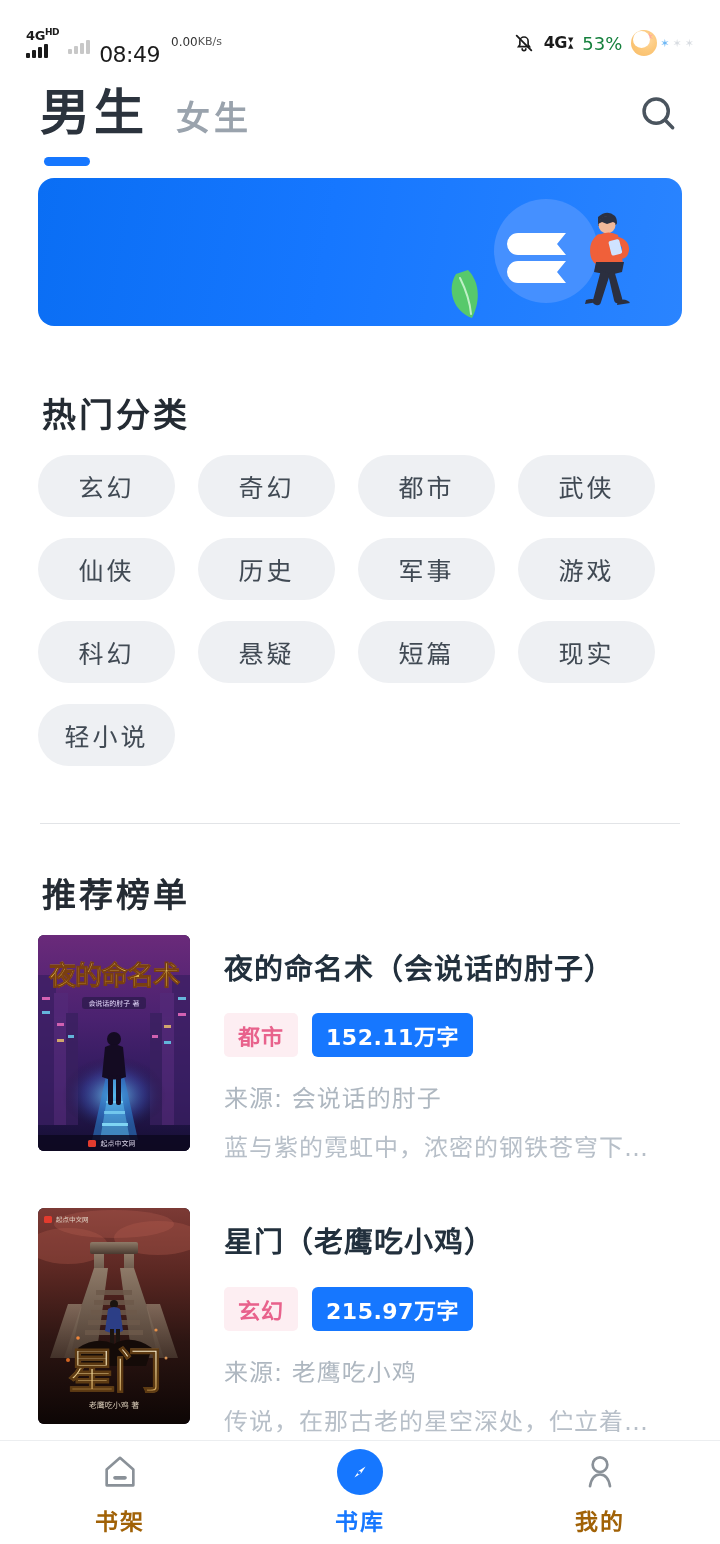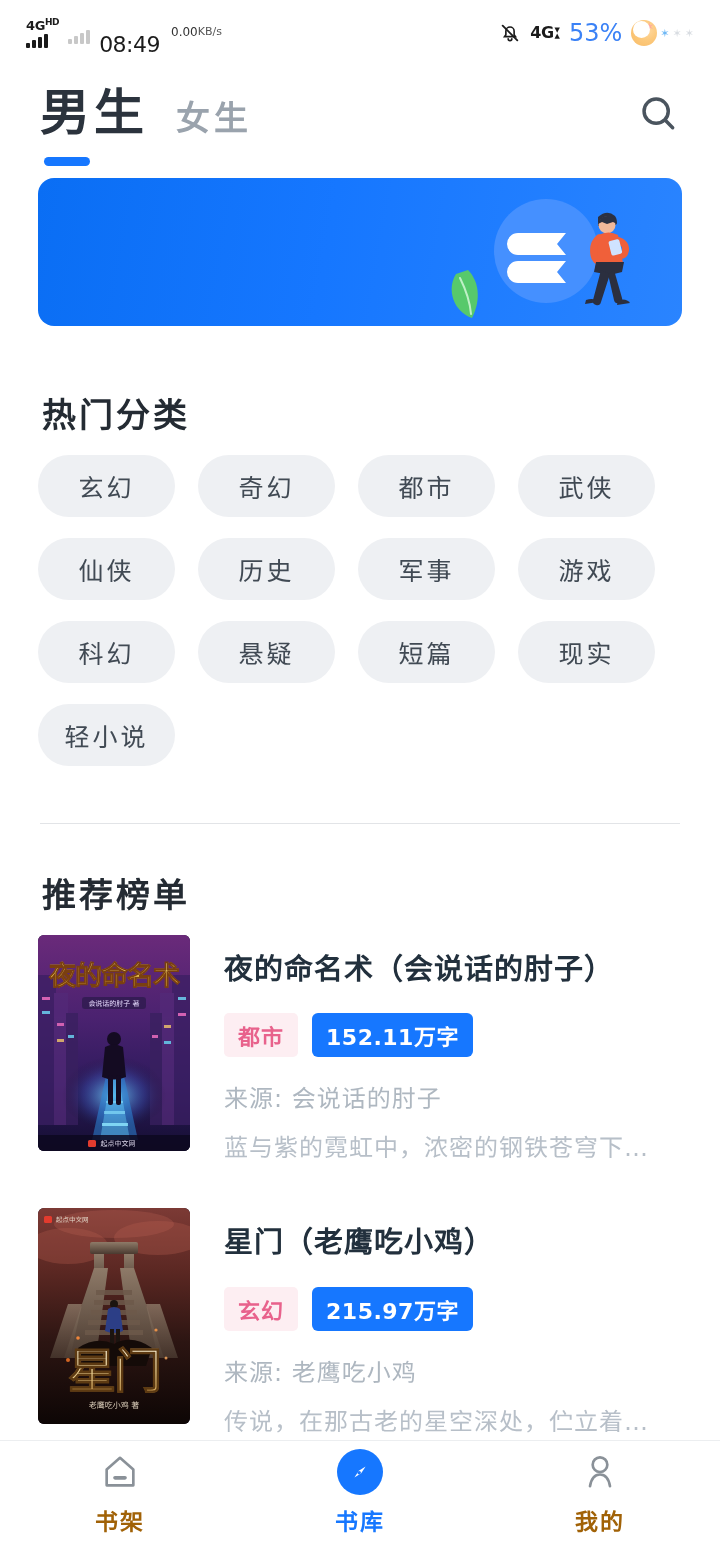--- a/index.html
+++ b/index.html
@@ -17,21 +17,21 @@
     position: relative;
     width: 720px;
     height: 1544px;
     background: #ffffff;
     overflow: hidden;
   }
 
   
   .status-bar {
     position: absolute;
-    top: 4px; left: 0;
+    top: 14px; left: 0;
     width: 720px; height: 58px;
     display: flex;
     align-items: center;
     padding: 0 26px;
     background: #ffffff;
   }
   .sb-left { display: flex; align-items: center; gap: 9px; }
   .sb-right { display: flex; align-items: center; gap: 9px; margin-left: auto; }
 
   .net-block { display: flex; flex-direction: column; align-items: flex-start; line-height: 1; }
@@ -58,21 +58,21 @@
   .sb-speed .v { font-size: 12px; color: #333; }
   .sb-speed .u { font-size: 11px; color: #555; }
 
   .icon-mute { width: 22px; height: 24px; position: relative; }
   .icon-mute svg { display: block; }
 
   .sb-4g { display: flex; align-items: center; line-height: 1; }
   .sb-4g .g { font-size: 16px; font-weight: bold; color: #1b1b1b; letter-spacing: -0.5px;}
   .sb-4g .arrows { display: flex; flex-direction: column; font-size: 7px; color: #1b1b1b; margin-left: 1px; line-height: 0.9; }
 
-  .sb-batt { font-size: 24px; color: #3b82f6; }
+  .sb-batt { font-size: 18px; color: #15803d; }
 
   .moon-wrap { display: flex; align-items: center; gap: 3px; }
   .moon {
     width: 26px; height: 26px; border-radius: 50%;
     background: radial-gradient(circle at 62% 38%, #ffd9a0 0%, #fcc97c 45%, #f8bb66 100%);
     position: relative;
   }
   .moon::after {
     content: "";
     position: absolute; left: 2px; top: 1px;

